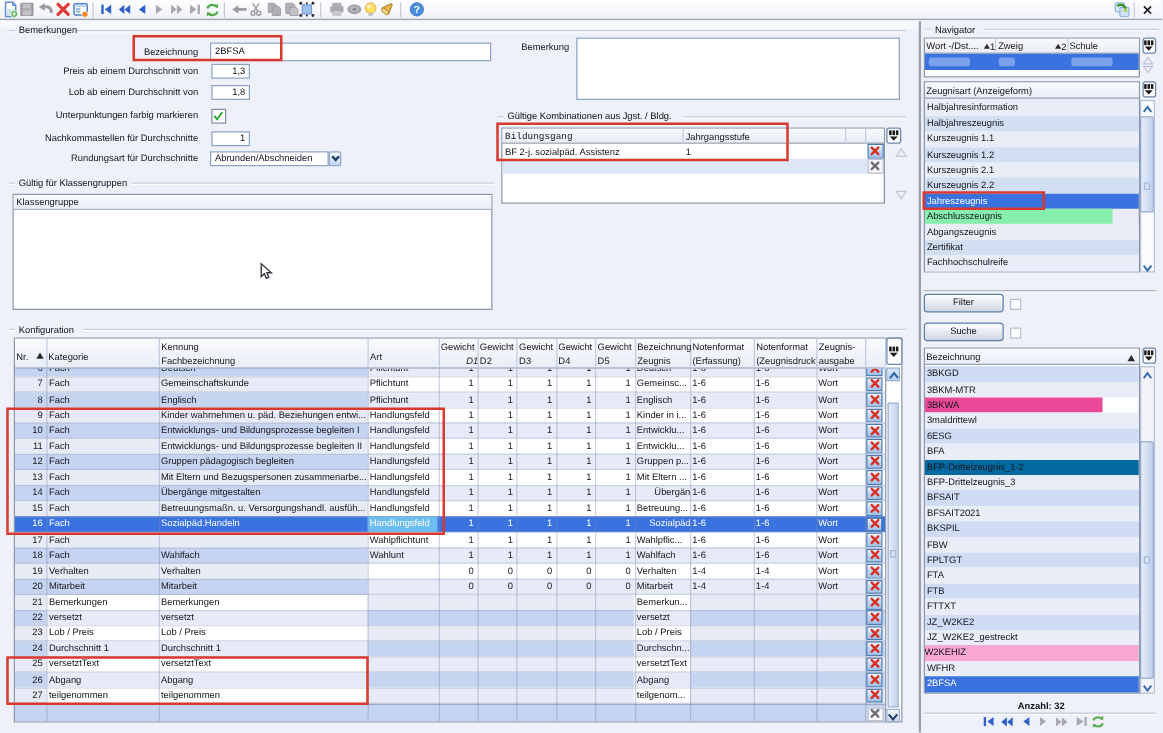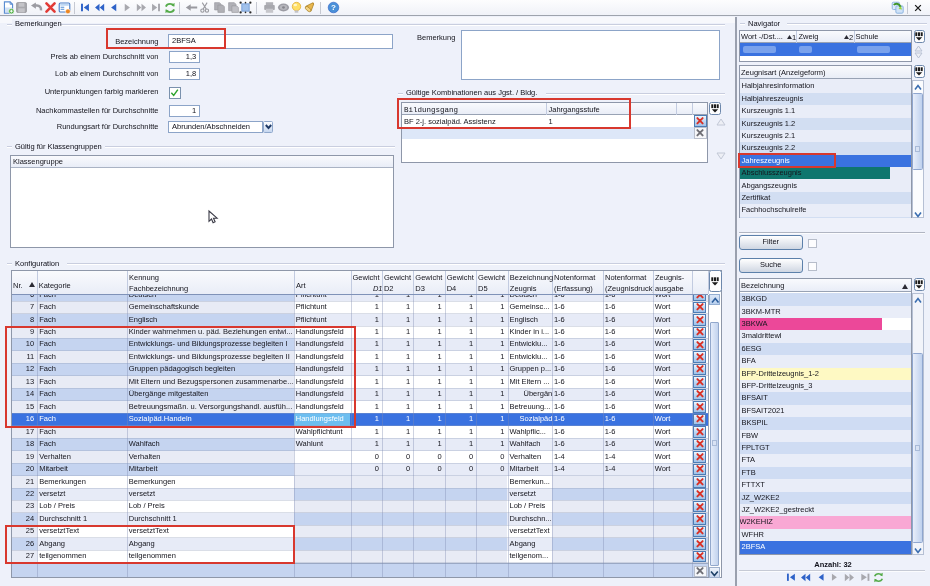--- a/index.html
+++ b/index.html
@@ -698,21 +698,21 @@
 <div class="ab" style="left:738.5px;top:64.5px;width:173px;height:153.8px;background:#e9ecf7;border:1px solid #8e97a9;"></div>
 <div class="ab hdr" style="left:739.5px;top:65.5px;width:171px;height:13.3px;border-bottom:1px solid #98a2b4;"></div>
 <div class="ab" style="left:741px;top:67.5px;width:160px;height:10px;line-height:10px;">Zeugnisart (Anzeigeform)</div>
 <div class="ab" style="left:739.5px;top:80.3px;width:171px;height:12.4px;background:#e9edf8;color:#15151d;line-height:12.4px;padding-left:2px;overflow:hidden;white-space:nowrap;">Halbjahresinformation</div>
 <div class="ab" style="left:739.5px;top:92.7px;width:171px;height:12.4px;background:#d2def2;color:#15151d;line-height:12.4px;padding-left:2px;overflow:hidden;white-space:nowrap;">Halbjahreszeugnis</div>
 <div class="ab" style="left:739.5px;top:105.10000000000001px;width:171px;height:12.4px;background:#e9edf8;color:#15151d;line-height:12.4px;padding-left:2px;overflow:hidden;white-space:nowrap;">Kurszeugnis 1.1</div>
 <div class="ab" style="left:739.5px;top:117.50000000000001px;width:171px;height:12.4px;background:#d2def2;color:#15151d;line-height:12.4px;padding-left:2px;overflow:hidden;white-space:nowrap;">Kurszeugnis 1.2</div>
 <div class="ab" style="left:739.5px;top:129.9px;width:171px;height:12.4px;background:#e9edf8;color:#15151d;line-height:12.4px;padding-left:2px;overflow:hidden;white-space:nowrap;">Kurszeugnis 2.1</div>
 <div class="ab" style="left:739.5px;top:142.3px;width:171px;height:12.4px;background:#d2def2;color:#15151d;line-height:12.4px;padding-left:2px;overflow:hidden;white-space:nowrap;">Kurszeugnis 2.2</div>
 <div class="ab" style="left:739.5px;top:154.70000000000002px;width:171px;height:12.4px;background:#3a72e0;color:#fff;line-height:12.4px;padding-left:2px;overflow:hidden;white-space:nowrap;">Jahreszeugnis</div>
-<div class="ab" style="left:739.5px;top:167.10000000000002px;width:150px;height:12.4px;background:#0f766e;color:#15151d;line-height:12.4px;padding-left:2px;overflow:hidden;white-space:nowrap;">Abschlusszeugnis</div>
+<div class="ab" style="left:739.5px;top:167.10000000000002px;width:150px;height:12.4px;background:#86efac;color:#15151d;line-height:12.4px;padding-left:2px;overflow:hidden;white-space:nowrap;">Abschlusszeugnis</div>
 <div class="ab" style="left:739.5px;top:179.50000000000003px;width:171px;height:12.4px;background:#e9edf8;color:#15151d;line-height:12.4px;padding-left:2px;overflow:hidden;white-space:nowrap;">Abgangszeugnis</div>
 <div class="ab" style="left:739.5px;top:191.90000000000003px;width:171px;height:12.4px;background:#d2def2;color:#15151d;line-height:12.4px;padding-left:2px;overflow:hidden;white-space:nowrap;">Zertifikat</div>
 <div class="ab" style="left:739.5px;top:204.30000000000004px;width:171px;height:12.4px;background:#e9edf8;color:#15151d;line-height:12.4px;padding-left:2px;overflow:hidden;white-space:nowrap;">Fachhochschulreife</div>
 <div class="ab" style="left:739.5px;top:216.70000000000005px;width:171px;height:0.5999999999999659px;background:#d2def2;overflow:hidden;line-height:12px;padding-left:2px;">Prüfungszeugnis</div>
 <div class="ab" style="left:913.5px;top:64.5px;width:11.5px;height:13px;background:#fdfdfe;border:1.2px solid #6d88ac;border-radius:2.5px;"></div>
 <svg style="left:915.25px;top:66.8px" width="8" height="9" viewBox="0 0 8 9">
     <rect x="0.3" y="0.3" width="2" height="3.8" fill="#1a1a1a"></rect>
     <rect x="3" y="0.3" width="2" height="3.8" fill="#1a1a1a"></rect>
     <rect x="5.7" y="0.3" width="2" height="3.8" fill="#1a1a1a"></rect>
     <path d="M0.8 5.2h6.4L4 8.6z" fill="#1a1a1a"></path>
@@ -736,21 +736,21 @@
 <div class="ab" style="left:741px;top:281px;width:100px;height:10px;line-height:10px;">Bezeichnung</div>
 <svg style="left:902px;top:283.5px" width="6" height="5" viewBox="0 0 6 5">
     <path d="M3 0L6 5H0z" fill="#2a2a33"></path>
   </svg>
 <div class="ab" style="left:739.5px;top:293.2px;width:171px;height:12.4px;background:#cfdcf3;color:#15151d;line-height:12.4px;padding-left:2px;overflow:hidden;white-space:nowrap;">3BKGD</div>
 <div class="ab" style="left:739.5px;top:305.59999999999997px;width:171px;height:12.4px;background:#e9edf8;color:#15151d;line-height:12.4px;padding-left:2px;overflow:hidden;white-space:nowrap;">3BKM-MTR</div>
 <div class="ab" style="left:739.5px;top:317.99999999999994px;width:142px;height:12.4px;background:#ec4899;color:#15151d;line-height:12.4px;padding-left:2px;overflow:hidden;white-space:nowrap;">3BKWA</div>
 <div class="ab" style="left:739.5px;top:330.3999999999999px;width:171px;height:12.4px;background:#e9edf8;color:#15151d;line-height:12.4px;padding-left:2px;overflow:hidden;white-space:nowrap;">3maldrittewl</div>
 <div class="ab" style="left:739.5px;top:342.7999999999999px;width:171px;height:12.4px;background:#cfdcf3;color:#15151d;line-height:12.4px;padding-left:2px;overflow:hidden;white-space:nowrap;">6ESG</div>
 <div class="ab" style="left:739.5px;top:355.1999999999999px;width:171px;height:12.4px;background:#e9edf8;color:#15151d;line-height:12.4px;padding-left:2px;overflow:hidden;white-space:nowrap;">BFA</div>
-<div class="ab" style="left:739.5px;top:367.59999999999985px;width:171px;height:12.4px;background:#fef9c3;color:#15151d;line-height:12.4px;padding-left:2px;overflow:hidden;white-space:nowrap;">BFP-Drittelzeugnis_1-2</div>
+<div class="ab" style="left:739.5px;top:367.59999999999985px;width:171px;height:12.4px;background:#0369a1;color:#15151d;line-height:12.4px;padding-left:2px;overflow:hidden;white-space:nowrap;">BFP-Drittelzeugnis_1-2</div>
 <div class="ab" style="left:739.5px;top:379.99999999999983px;width:171px;height:12.4px;background:#e9edf8;color:#15151d;line-height:12.4px;padding-left:2px;overflow:hidden;white-space:nowrap;">BFP-Drittelzeugnis_3</div>
 <div class="ab" style="left:739.5px;top:392.3999999999998px;width:171px;height:12.4px;background:#cfdcf3;color:#15151d;line-height:12.4px;padding-left:2px;overflow:hidden;white-space:nowrap;">BFSAIT</div>
 <div class="ab" style="left:739.5px;top:404.7999999999998px;width:171px;height:12.4px;background:#e9edf8;color:#15151d;line-height:12.4px;padding-left:2px;overflow:hidden;white-space:nowrap;">BFSAIT2021</div>
 <div class="ab" style="left:739.5px;top:417.19999999999976px;width:171px;height:12.4px;background:#cfdcf3;color:#15151d;line-height:12.4px;padding-left:2px;overflow:hidden;white-space:nowrap;">BKSPIL</div>
 <div class="ab" style="left:739.5px;top:429.59999999999974px;width:171px;height:12.4px;background:#e9edf8;color:#15151d;line-height:12.4px;padding-left:2px;overflow:hidden;white-space:nowrap;">FBW</div>
 <div class="ab" style="left:739.5px;top:441.9999999999997px;width:171px;height:12.4px;background:#cfdcf3;color:#15151d;line-height:12.4px;padding-left:2px;overflow:hidden;white-space:nowrap;">FPLTGT</div>
 <div class="ab" style="left:739.5px;top:454.3999999999997px;width:171px;height:12.4px;background:#e9edf8;color:#15151d;line-height:12.4px;padding-left:2px;overflow:hidden;white-space:nowrap;">FTA</div>
 <div class="ab" style="left:739.5px;top:466.79999999999967px;width:171px;height:12.4px;background:#cfdcf3;color:#15151d;line-height:12.4px;padding-left:2px;overflow:hidden;white-space:nowrap;">FTB</div>
 <div class="ab" style="left:739.5px;top:479.19999999999965px;width:171px;height:12.4px;background:#e9edf8;color:#15151d;line-height:12.4px;padding-left:2px;overflow:hidden;white-space:nowrap;">FTTXT</div>
 <div class="ab" style="left:739.5px;top:491.5999999999996px;width:171px;height:12.4px;background:#cfdcf3;color:#15151d;line-height:12.4px;padding-left:2px;overflow:hidden;white-space:nowrap;">JZ_W2KE2</div>

